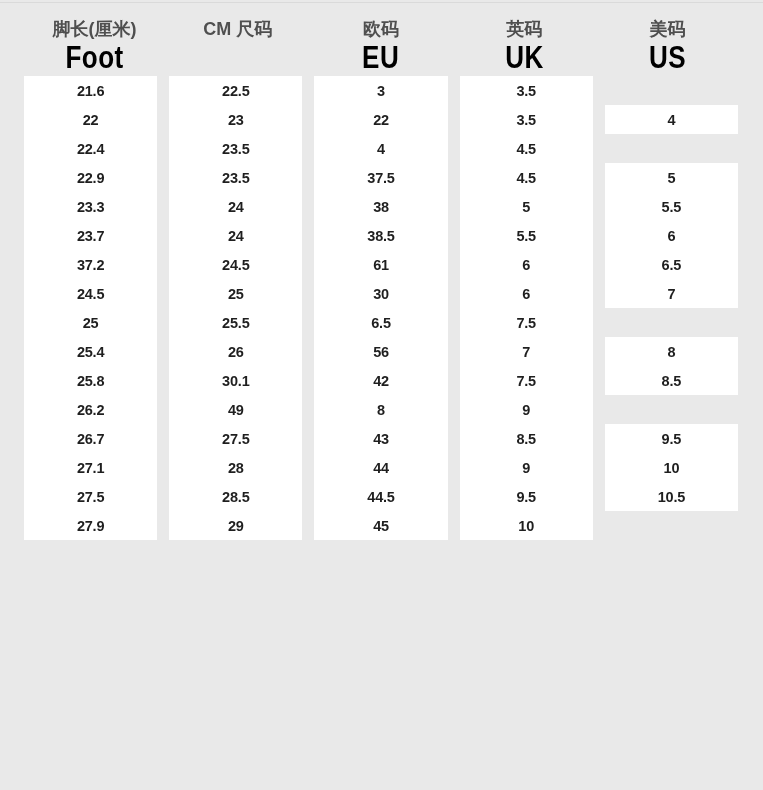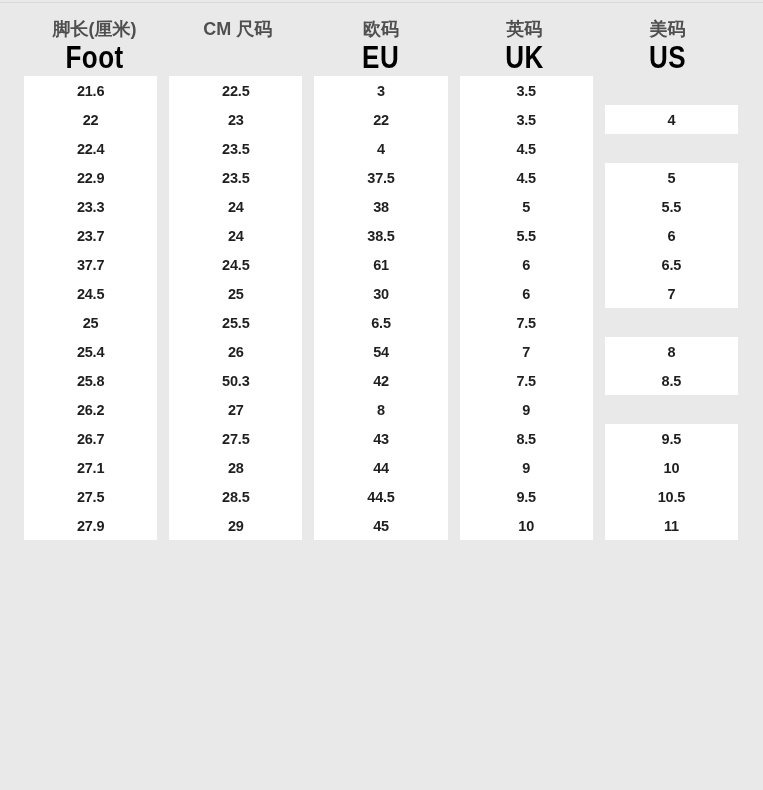--- a/index.html
+++ b/index.html
@@ -144,21 +144,21 @@
 
       <div class="trow alt">
         <div class="tcell">23.7</div>
         <div class="tcell">24</div>
         <div class="tcell">38.5</div>
         <div class="tcell">5.5</div>
         <div class="tcell">6</div>
       </div>
 
       <div class="trow">
-        <div class="tcell">37.7</div>
+        <div class="tcell">37.2</div>
         <div class="tcell">24.5</div>
         <div class="tcell">61</div>
         <div class="tcell">6</div>
         <div class="tcell">6.5</div>
       </div>
 
       <div class="trow alt">
         <div class="tcell">24.5</div>
         <div class="tcell">25</div>
         <div class="tcell">30</div>
@@ -169,36 +169,36 @@
       <div class="trow">
         <div class="tcell">25</div>
         <div class="tcell">25.5</div>
         <div class="tcell">6.5</div>
         <div class="tcell">7.5</div>
       </div>
 
       <div class="trow alt">
         <div class="tcell">25.4</div>
         <div class="tcell">26</div>
-        <div class="tcell">54</div>
+        <div class="tcell">56</div>
         <div class="tcell">7</div>
         <div class="tcell">8</div>
       </div>
 
       <div class="trow">
         <div class="tcell">25.8</div>
-        <div class="tcell">50.3</div>
+        <div class="tcell">30.1</div>
         <div class="tcell">42</div>
         <div class="tcell">7.5</div>
         <div class="tcell">8.5</div>
       </div>
 
       <div class="trow alt">
         <div class="tcell">26.2</div>
-        <div class="tcell">27</div>
+        <div class="tcell">49</div>
         <div class="tcell">8</div>
         <div class="tcell">9</div>
       </div>
 
       <div class="trow">
         <div class="tcell">26.7</div>
         <div class="tcell">27.5</div>
         <div class="tcell">43</div>
         <div class="tcell">8.5</div>
         <div class="tcell">9.5</div>
@@ -218,18 +218,17 @@
         <div class="tcell">44.5</div>
         <div class="tcell">9.5</div>
         <div class="tcell">10.5</div>
       </div>
 
       <div class="trow alt">
         <div class="tcell">27.9</div>
         <div class="tcell">29</div>
         <div class="tcell">45</div>
         <div class="tcell">10</div>
-        <div class="tcell">11</div>
       </div>
     </div>
 
   </div>
 </div>
 
 </body></html>

